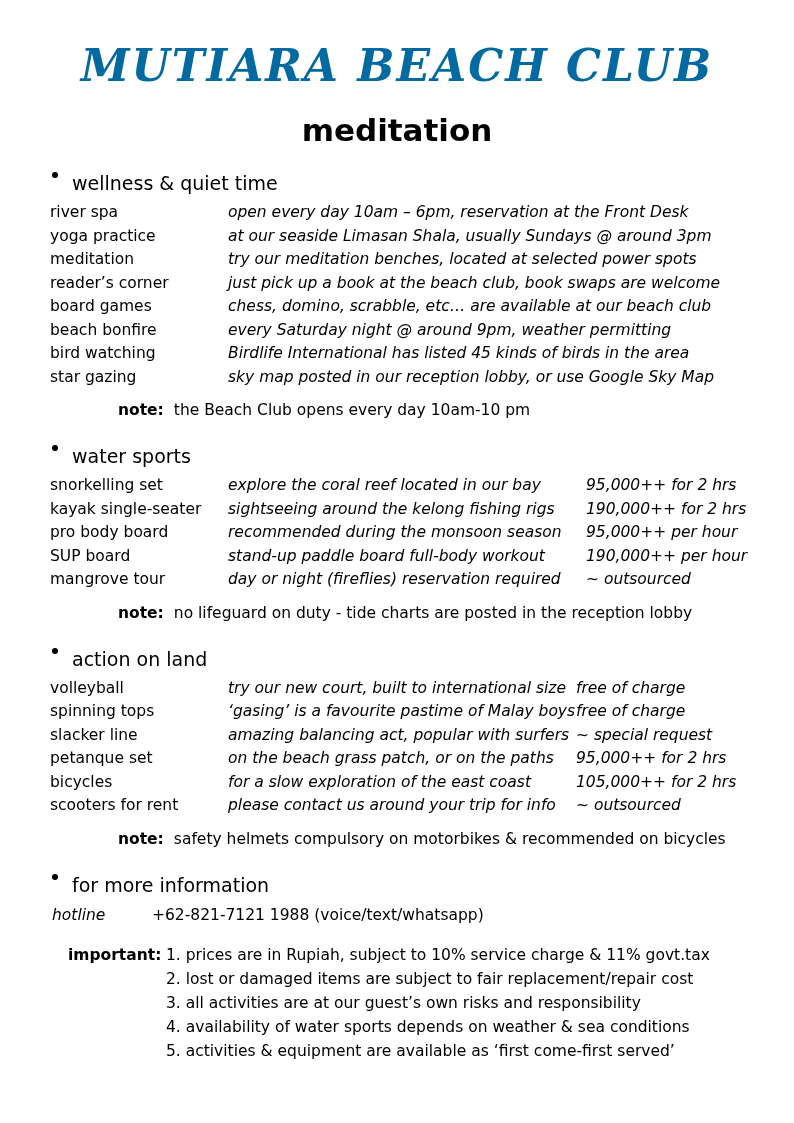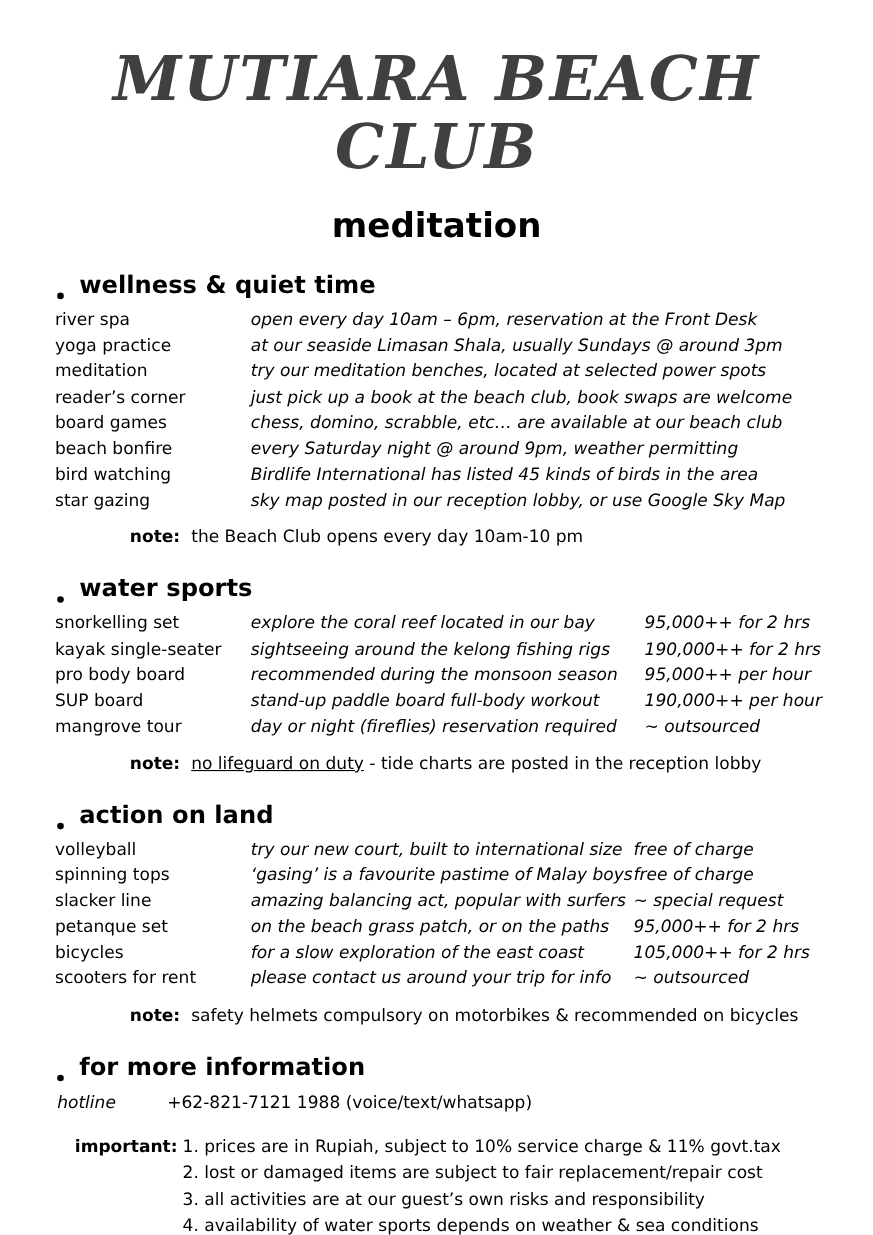--- a/index.html
+++ b/index.html
@@ -19,47 +19,47 @@
     width: 794px;
     height: 1123px;
     box-sizing: border-box;
     padding: 34px 40px 20px 40px;
     position: relative;
   }
 
   
   .club-title {
     text-align: center;
-    color: #404040;
+    color: #0369a1;
     font-family: "DejaVu Serif", serif;
     font-style: italic;
     font-weight: bold;
-    font-size: 56px;
+    font-size: 44px;
     letter-spacing: 2px;
     line-height: 1.1;
     margin: 8px 0 0 0;
   }
   .doc-title {
     text-align: center;
     font-family: "DejaVu Sans", sans-serif;
     font-weight: bold;
     font-size: 31px;
     margin: 22px 0 0 0;
     letter-spacing: 0px;
   }
 
   
   .section {
     margin-top: 24px;
   }
   .section-heading {
     display: flex;
-    align-items: flex-end;
-    font-weight: bold;
-    font-size: 22px;
+    align-items: flex-start;
+    font-weight: normal;
+    font-size: 19px;
     margin-left: 10px;
     margin-bottom: 7px;
   }
   .bullet {
     display: inline-block;
     width: 6px;
     height: 6px;
     border-radius: 50%;
     background: #000;
     margin-right: 14px;
@@ -105,21 +105,21 @@
   .note-line {
     margin-top: 10px;
     margin-left: 78px;
     font-size: 15.5px;
     line-height: 22px;
   }
   .note-label {
     font-weight: bold;
     margin-right: 10px;
   }
-  .underline { text-decoration: underline; }
+  .underline { }
 
   
   .info-row {
     display: flex;
     margin-left: 12px;
     font-size: 15.5px;
     line-height: 24px;
     margin-top: 2px;
   }
   .info-key {

